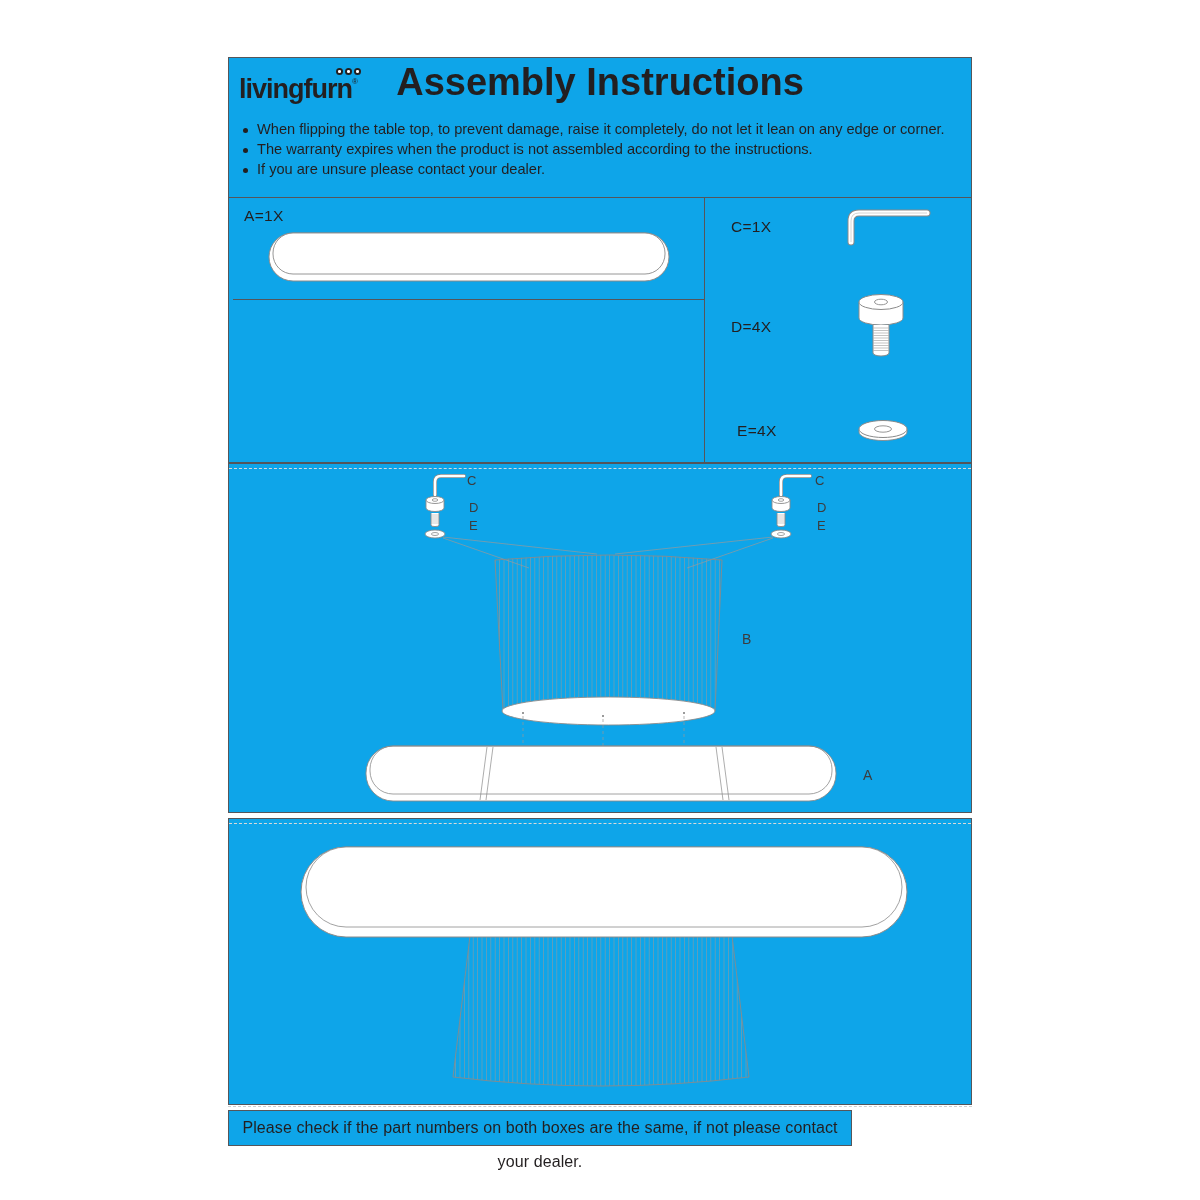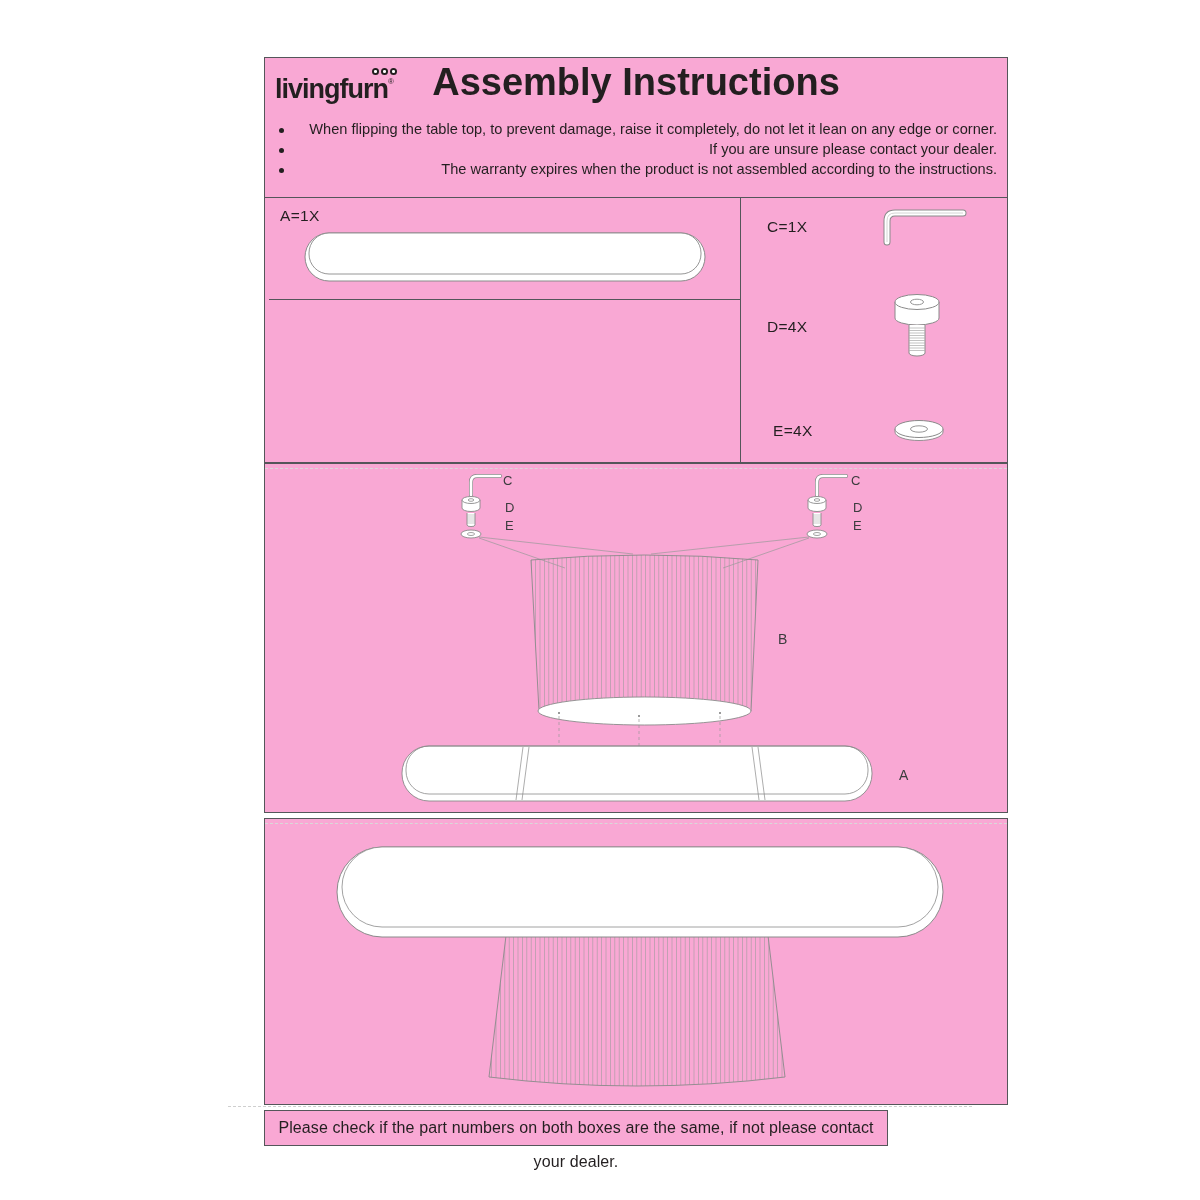--- a/index.html
+++ b/index.html
@@ -1,35 +1,35 @@
 <!DOCTYPE html>
 <html><head>
 <meta charset="utf-8">
 <style>
   * { margin:0; padding:0; box-sizing:border-box; }
   html,body { width:1200px; height:1200px; background:#ffffff;
     font-family:"Liberation Sans", sans-serif; color:#231f20; }
   .abs { position:absolute; }
-  .box { position:absolute; border:1px solid #55565a; background:#f9a8d4;margin-left:36px; }
+  .box { position:absolute; border:1px solid #55565a; background:#0ea5e9; }
 
   
   #header-box { left:228px; top:57px; width:744px; height:57px; }
   #logo { position:absolute; left:10px; top:16px; }
   #logo-text { font-size:27px; font-weight:bold; letter-spacing:-1px; line-height:30px; }
   #logo-reg { font-size:8px; vertical-align:14px; }
   #logo-dots { position:absolute; left:97px; top:-6px; display:flex; gap:2px; }
   .logo-dot { width:7px; height:7px; border-radius:50%; background:#231f20; position:relative; }
   .logo-dot::after { content:""; position:absolute; left:2.2px; top:2.2px; width:2.6px; height:2.6px;
     border-radius:50%; background:#fff; }
   #doc-title { position:absolute; left:0; right:0; top:3px; text-align:center;
     font-size:38px; font-weight:600; letter-spacing:0px; }
 
   
   #warn-box { left:228px; top:113px; width:744px; height:85px; border-top:none; padding:7px 10px 0 12px; }
-  .warn-line { display:flex; align-items:flex-start; margin-bottom:1px;justify-content:space-between; }
+  .warn-line { display:flex; align-items:flex-start; margin-bottom:1px; }
   .warn-dot { width:5px; height:5px; border-radius:50%; background:#231f20; margin:8px 9px 0 2px; flex:none; }
   .warn-text { font-size:14.6px; line-height:19px; }
 
   
   #parts-box { left:228px; top:198px; width:744px; height:265px; border-top:none; }
   #parts-left { position:absolute; left:4px; top:0; width:472px; height:100%; border-right:1px solid #55565a; }
   #row-a { position:absolute; left:0; top:0; width:100%; height:102px; border-bottom:1px solid #55565a; }
   #row-b { position:absolute; left:0; top:102px; width:100%; height:161px; }
   #parts-right { position:absolute; left:472px; top:0; width:272px; height:100%; }
   .part-label { position:absolute; font-size:15.5px; letter-spacing:0.3px; }
@@ -62,25 +62,25 @@
   <div id="doc-title">Assembly Instructions</div>
 </div>
 
 <div class="box" id="warn-box">
   <div class="warn-line">
     <span class="warn-dot"></span>
     <span class="warn-text">When flipping the table top, to prevent damage, raise it completely, do not let it lean on any edge or corner.</span>
   </div>
   <div class="warn-line">
     <span class="warn-dot"></span>
-    <span class="warn-text">If you are unsure please contact your dealer.</span>
+    <span class="warn-text">The warranty expires when the product is not assembled according to the instructions.</span>
   </div>
   <div class="warn-line">
     <span class="warn-dot"></span>
-    <span class="warn-text">The warranty expires when the product is not assembled according to the instructions.</span>
+    <span class="warn-text">If you are unsure please contact your dealer.</span>
   </div>
 </div>
 
 <div class="box" id="parts-box">
   <div id="parts-left">
 
     <div id="row-a">
       <span class="part-label" style="left:11px; top:9px;">A=1X</span>
       <svg class="abs" style="left:34px; top:30px;" width="404" height="58" viewBox="0 0 404 58">
         <rect x="2" y="5" width="400" height="48" rx="24" fill="#fff" stroke="#8a8a8a" stroke-width="1"></rect>

